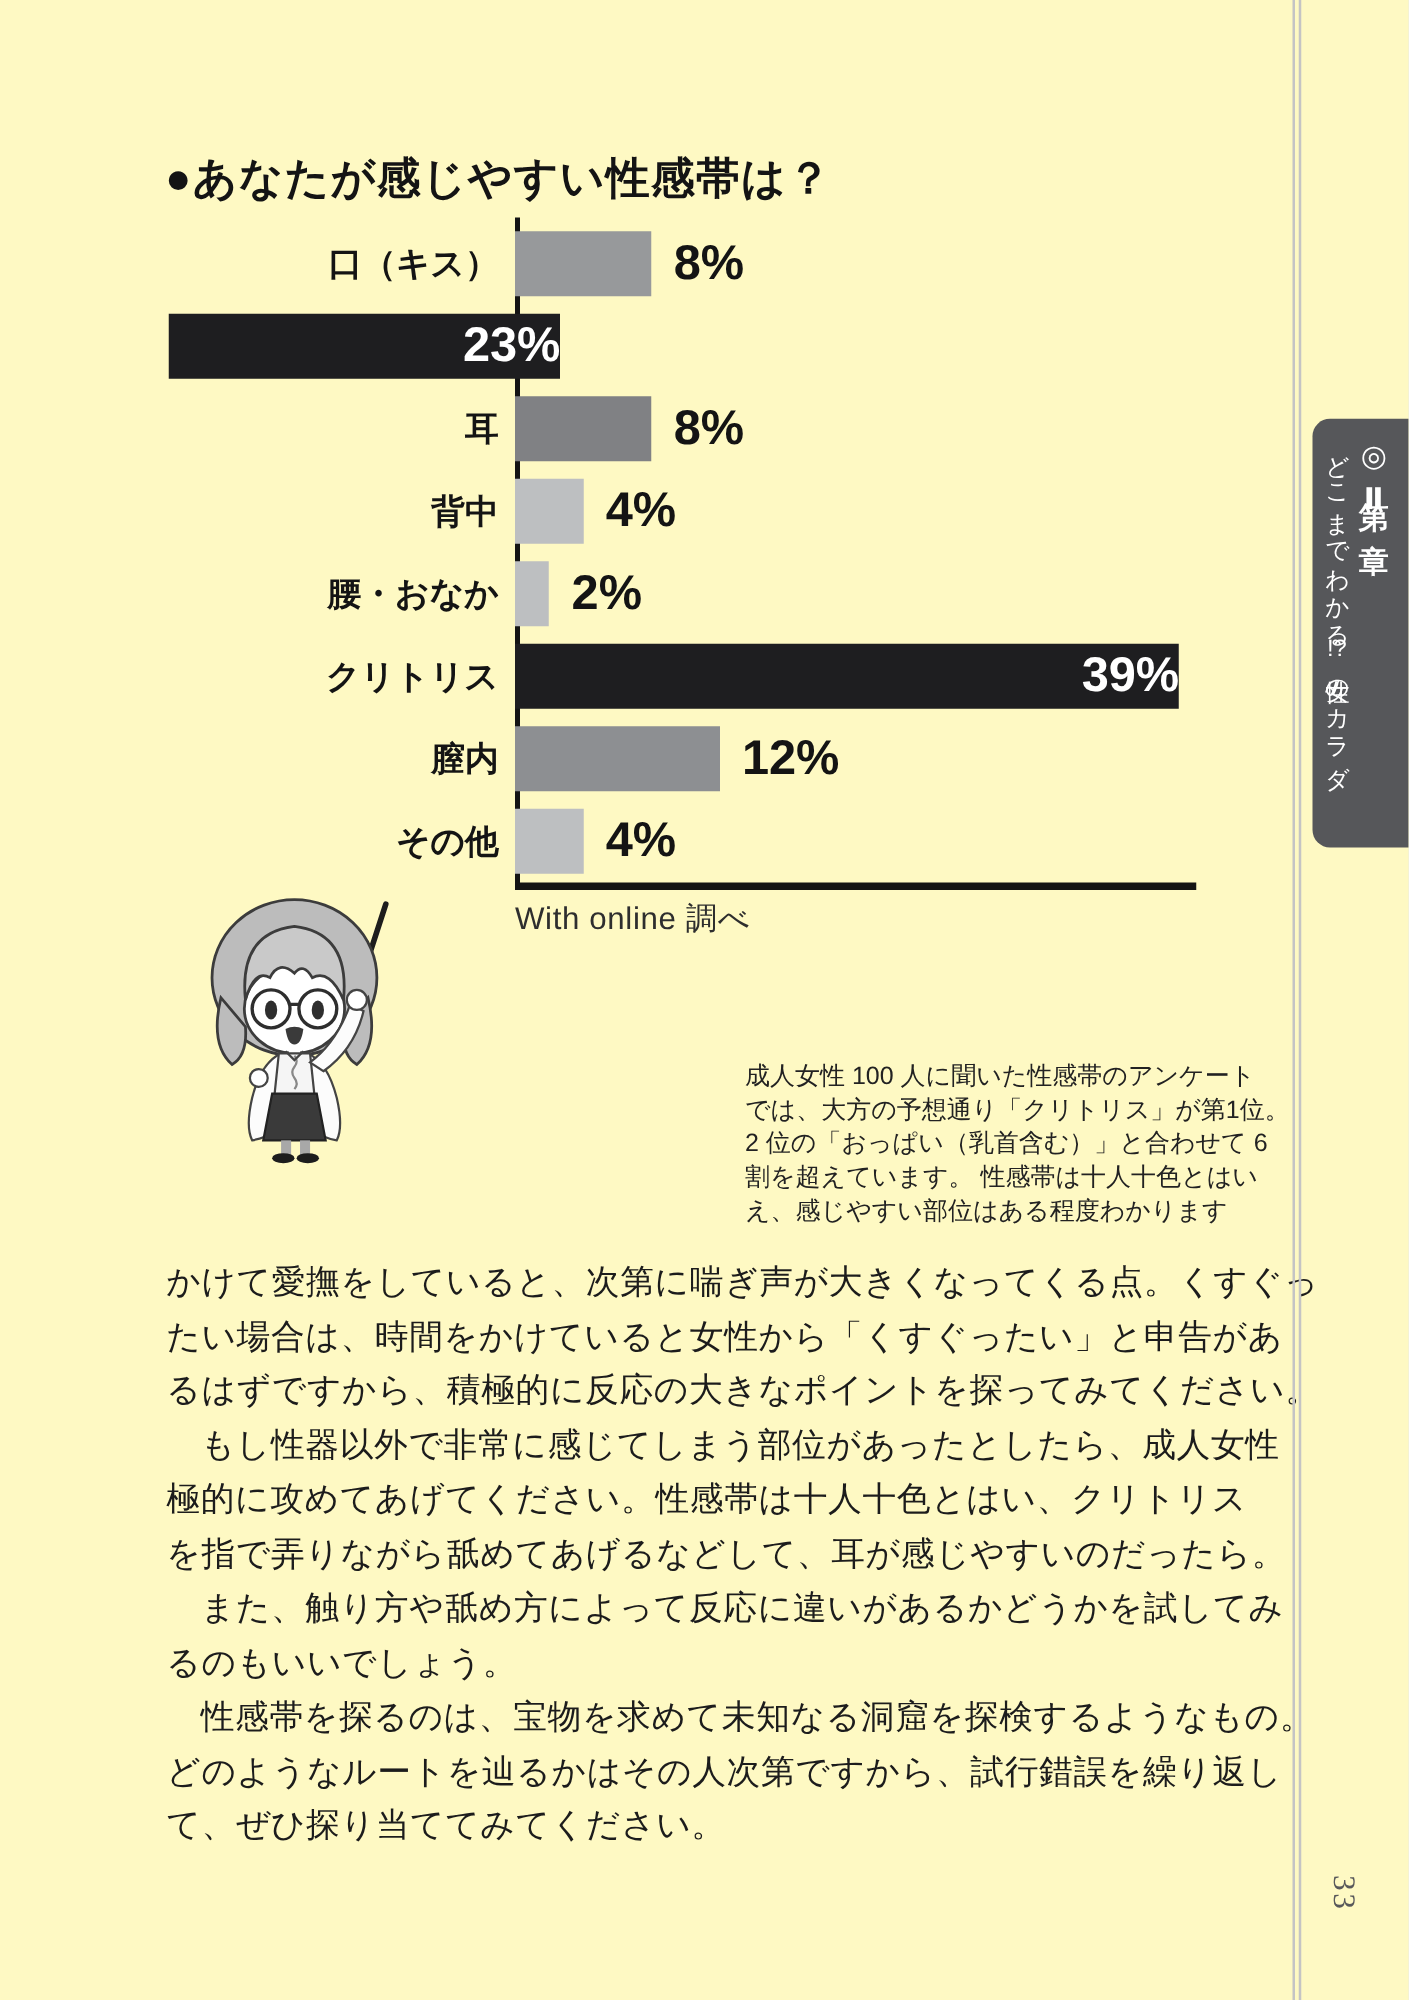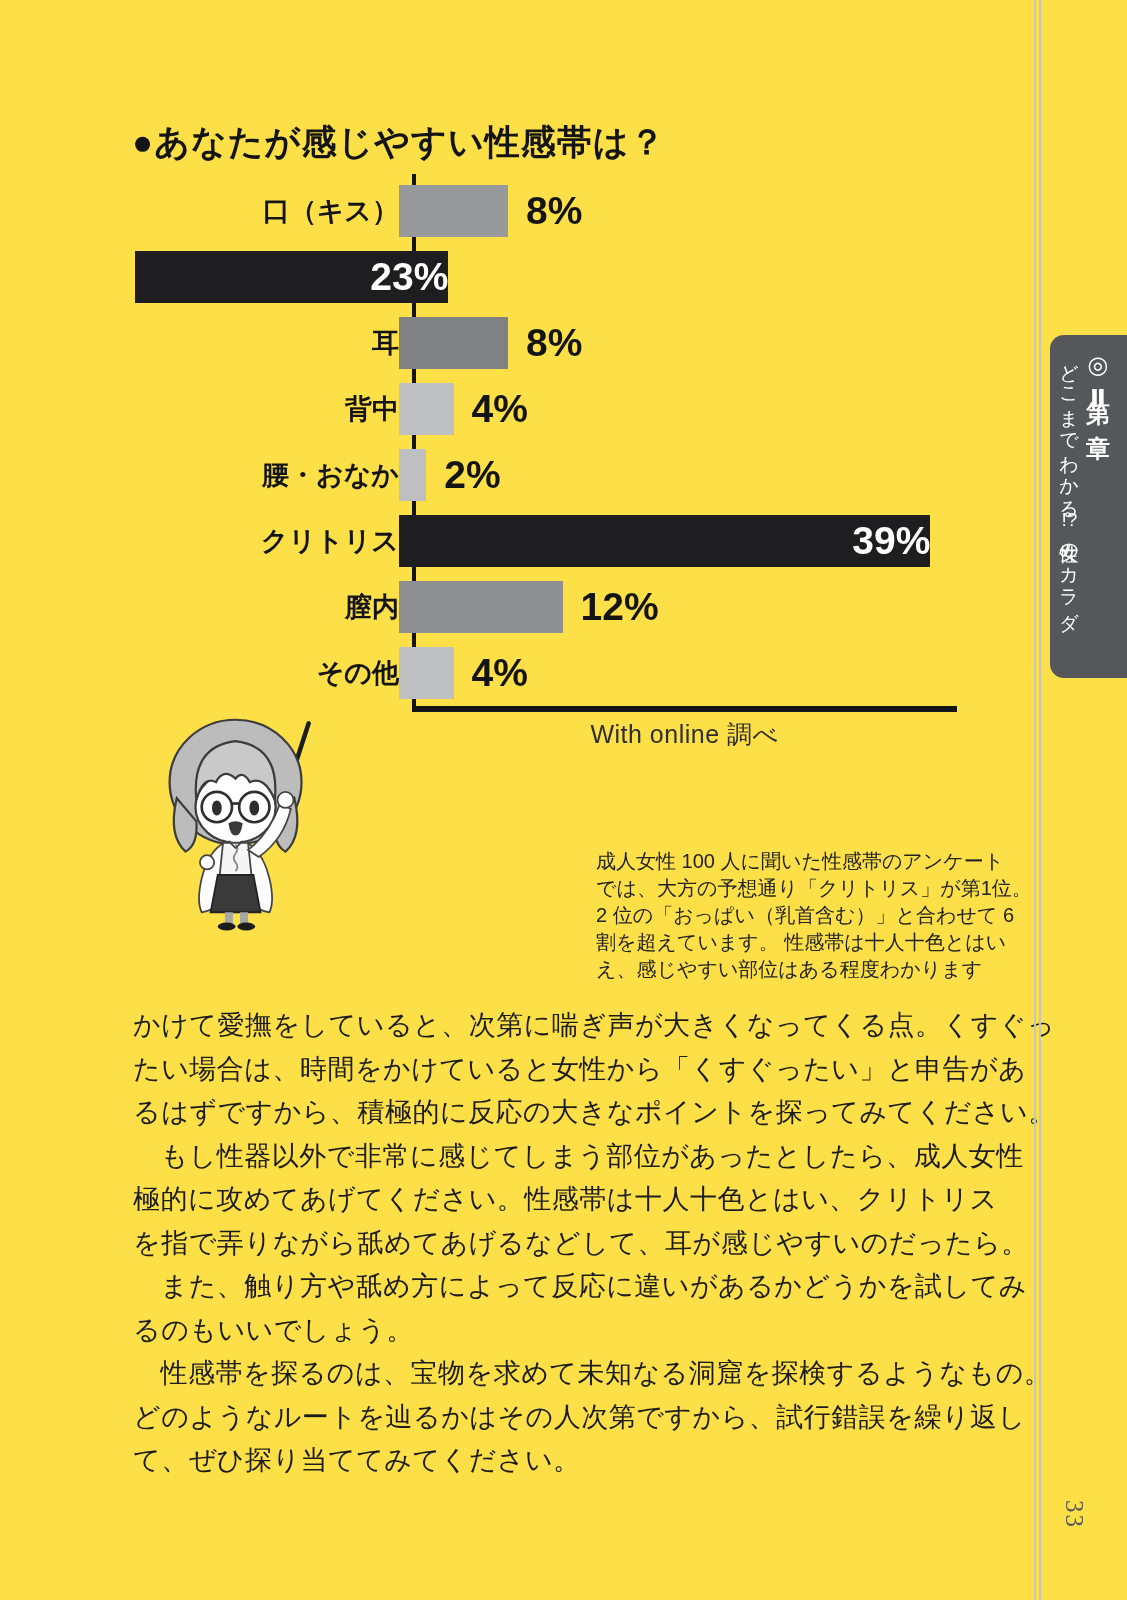--- a/index.html
+++ b/index.html
@@ -1,52 +1,53 @@
 <!DOCTYPE html>
 <html><head>
 <meta charset="utf-8">
 <style>
   html,body{margin:0;padding:0;background:#e9e9e9;}
   .page{
     position:relative;
     width:1127px;height:1600px;
     margin:0 auto;
-    background:#fde047;
+    background:#fef9c3;
     overflow:hidden;
     font-family:"Liberation Sans","DejaVu Sans",sans-serif;
     color:#1a1a1a;
   }
   
   .page-title{
     position:absolute;left:132px;top:96px;
     font-size:35px;font-weight:800;letter-spacing:1px;color:#141414;
     white-space:nowrap;
   }
   
   .chart{position:absolute;left:135px;top:178px;width:880px;height:610px;}
   .chart-rows{position:absolute;left:0;top:0;}
   .chart-row{display:flex;align-items:center;height:66px;width:880px;}
   .row-label{
     width:264px;flex:0 0 264px;
     display:flex;justify-content:flex-end;align-items:center;
+    padding-right:13px;
     font-size:27px;font-weight:700;color:#141414;white-space:nowrap;
   }
   .bar-area{position:relative;width:545px;height:52px;display:flex;align-items:center;}
   .bar{height:52px;display:flex;align-items:center;}
   .val{font-size:39px;font-weight:700;white-space:nowrap;}
   .val.outside{margin-left:18px;color:#141414;}
   .val.inside{
     width:100%;text-align:right;color:#ffffff;
     padding-left:48px;box-sizing:border-box;
   }
   .y-axis{position:absolute;left:277px;top:-4px;width:4px;height:536px;background:#141414;}
   .x-axis{position:absolute;left:277px;top:528px;width:545px;height:6px;background:#141414;}
   .attribution{
     position:absolute;left:277px;top:540px;width:545px;
-    text-align:center;font-size:25px;color:#2e2e2e;letter-spacing:0.5px;
+    text-align:left;font-size:25px;color:#2e2e2e;letter-spacing:0.5px;
   }
   
   .mascot{position:absolute;left:150px;top:700px;}
   
   .caption{
     position:absolute;left:584px;top:848px;width:420px;
     font-size:20px;line-height:27px;color:#222222;
   }
   .caption div{white-space:nowrap;margin-left:12px;}
   

